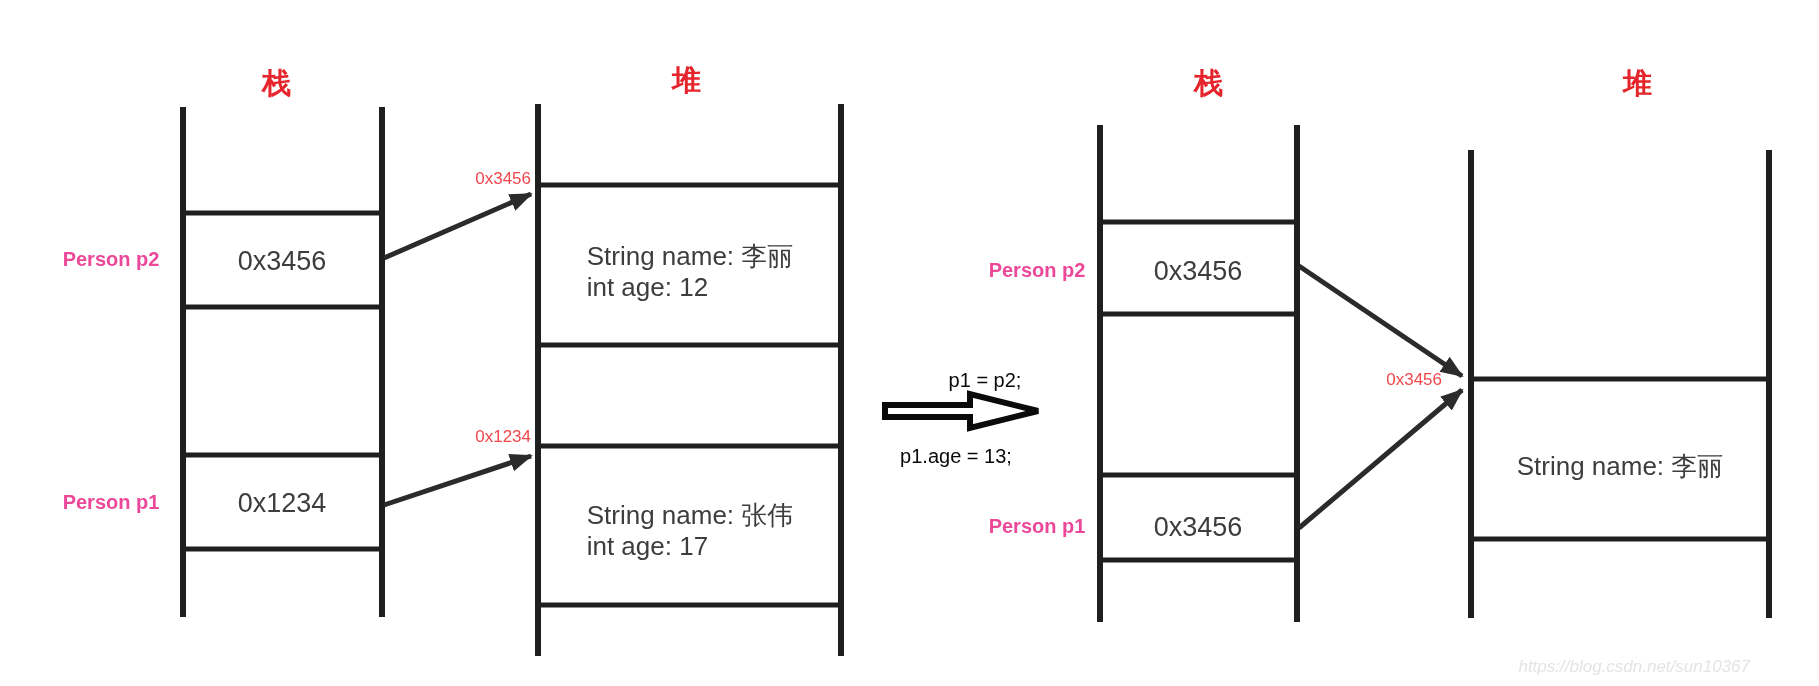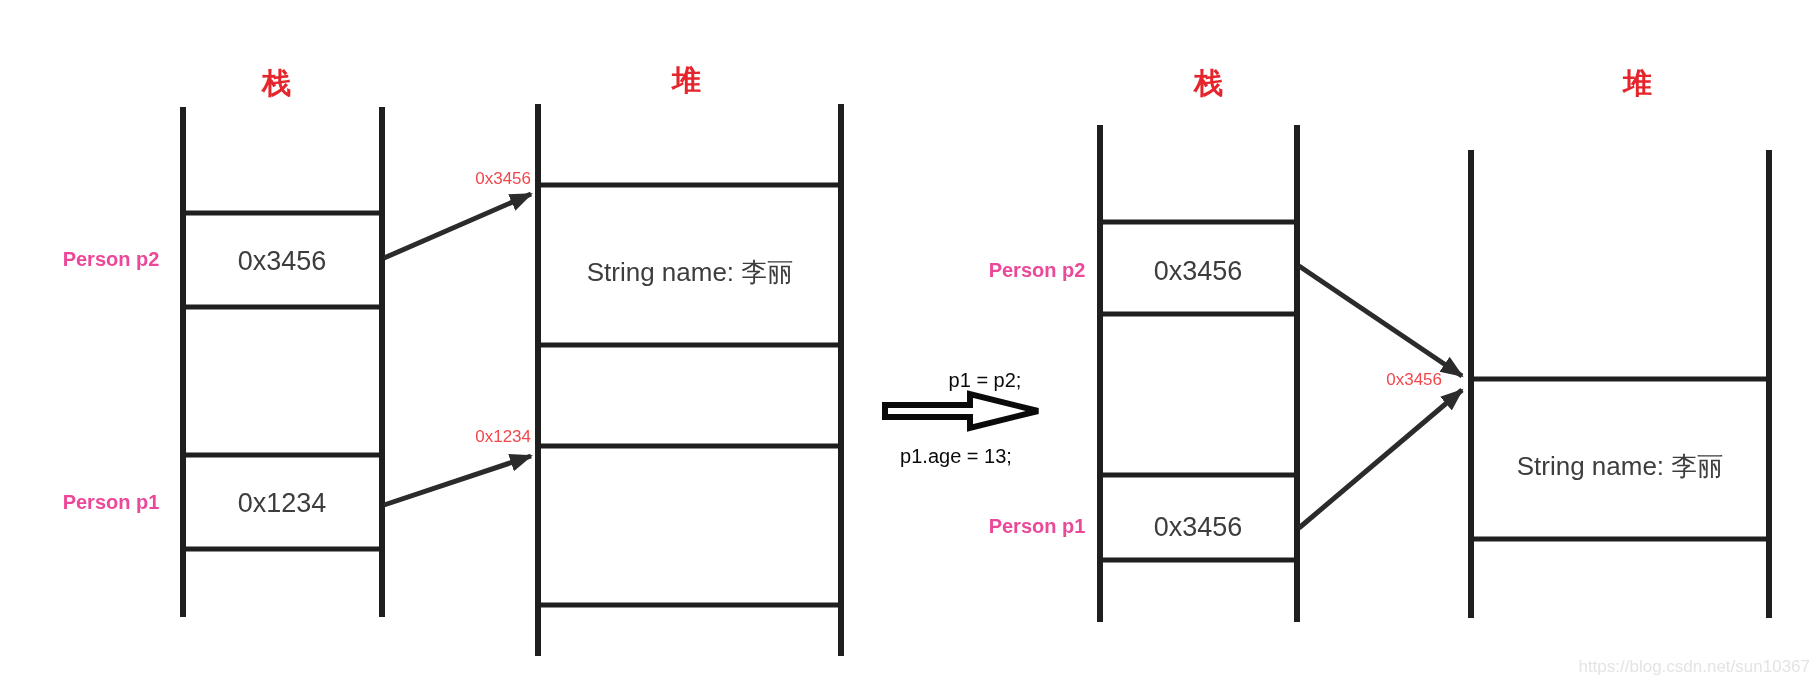--- a/index.html
+++ b/index.html
@@ -81,34 +81,39 @@
   <div class="abs ctr plabel" style="left:111px;top:259px;">Person p2</div>
   <div class="abs ctr val" style="left:282px;top:261px;">0x3456</div>
   <div class="abs ctr plabel" style="left:111px;top:502px;">Person p1</div>
   <div class="abs ctr val" style="left:282px;top:503px;">0x1234</div>
 
   <div class="abs rightal ref" style="left:531px;top:179px;">0x3456</div>
   <div class="abs rightal ref" style="left:531px;top:437px;">0x1234</div>
 
   <div class="abs ctr heaptxt" style="left:690px;top:272px;">
     <div>String name: 李丽</div>
+    <div>int age: 12</div>
+  </div>
+  <div class="abs ctr heaptxt" style="left:690px;top:531px;">
+    <div>String name: 张伟</div>
+    <div>int age: 17</div>
   </div>
 
   <div class="abs ctr code" style="left:985px;top:380px;">p1 = p2;</div>
   <div class="abs ctr code" style="left:956px;top:456px;">p1.age = 13;</div>
 
   <div class="abs ctr hdr" style="left:1209px;top:84px;">栈</div>
   <div class="abs ctr hdr" style="left:1638px;top:84px;">堆</div>
 
   <div class="abs ctr plabel" style="left:1037px;top:270px;">Person p2</div>
   <div class="abs ctr val" style="left:1198px;top:271px;">0x3456</div>
   <div class="abs ctr plabel" style="left:1037px;top:526px;">Person p1</div>
   <div class="abs ctr val" style="left:1198px;top:527px;">0x3456</div>
 
   <div class="abs rightal ref" style="left:1442px;top:380px;">0x3456</div>
 
   <div class="abs ctr heaptxt small" style="left:1620px;top:466px;">
     <div>String name: 李丽</div>
   </div>
 
-  <div class="abs rightal wm" style="left:1810px;top:667px;">https://blog.csdn.net/sun10367</div>
+  <div class="abs rightal wm" style="left:1750px;top:667px;font-style:italic;">https://blog.csdn.net/sun10367</div>
 
 </div>
 
 </body></html>

